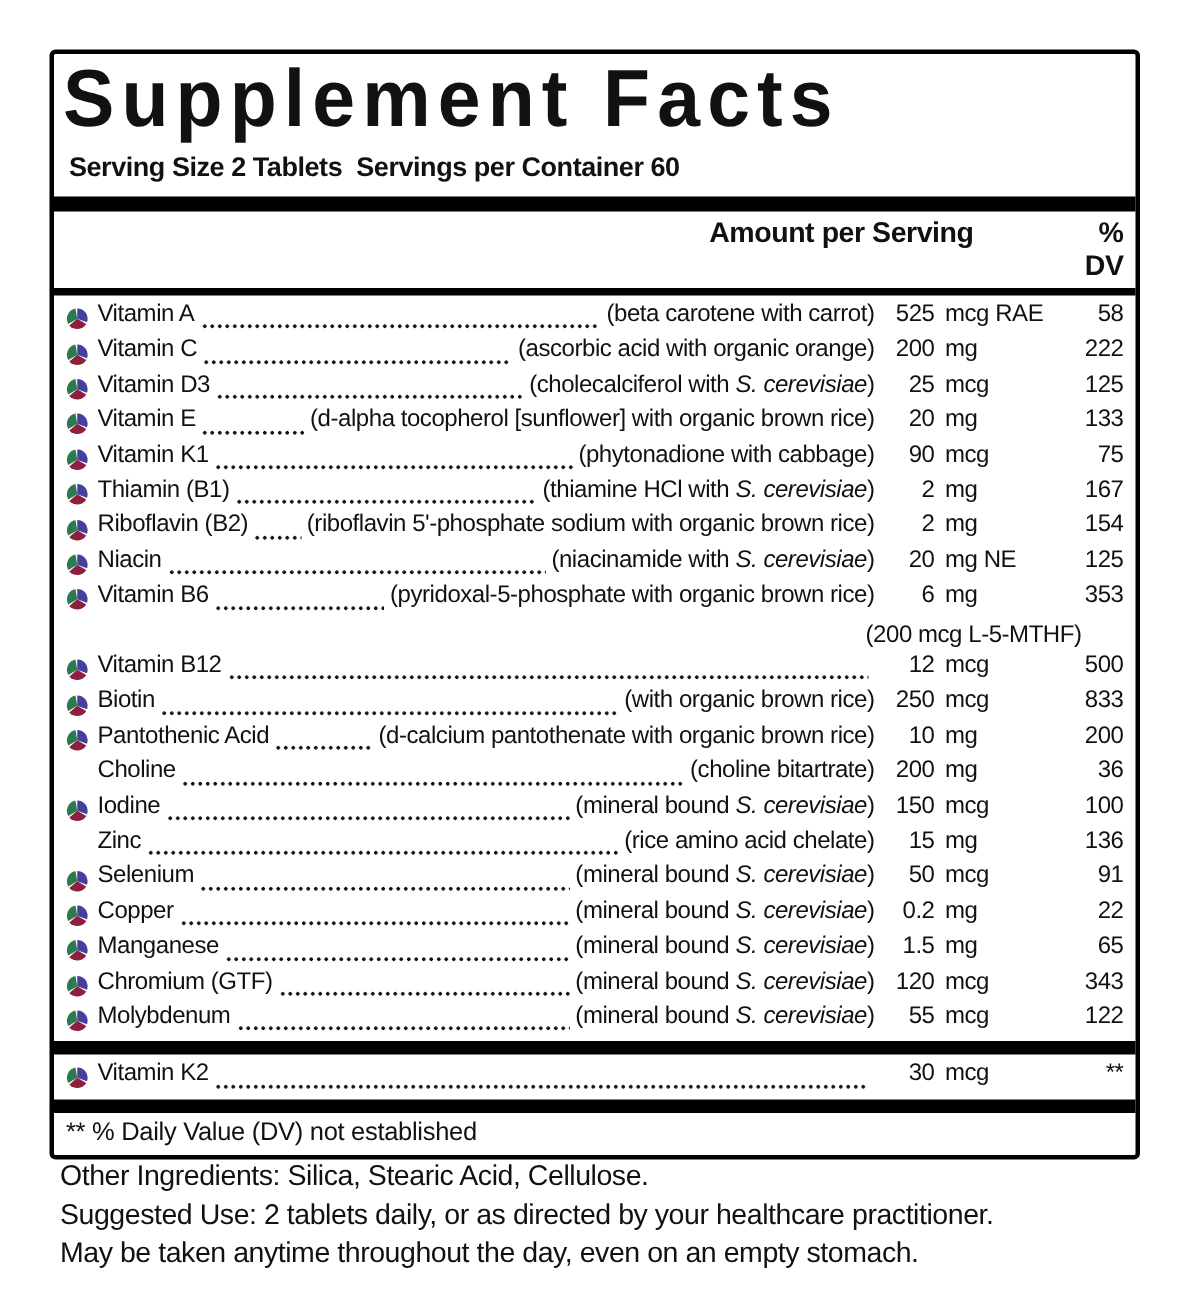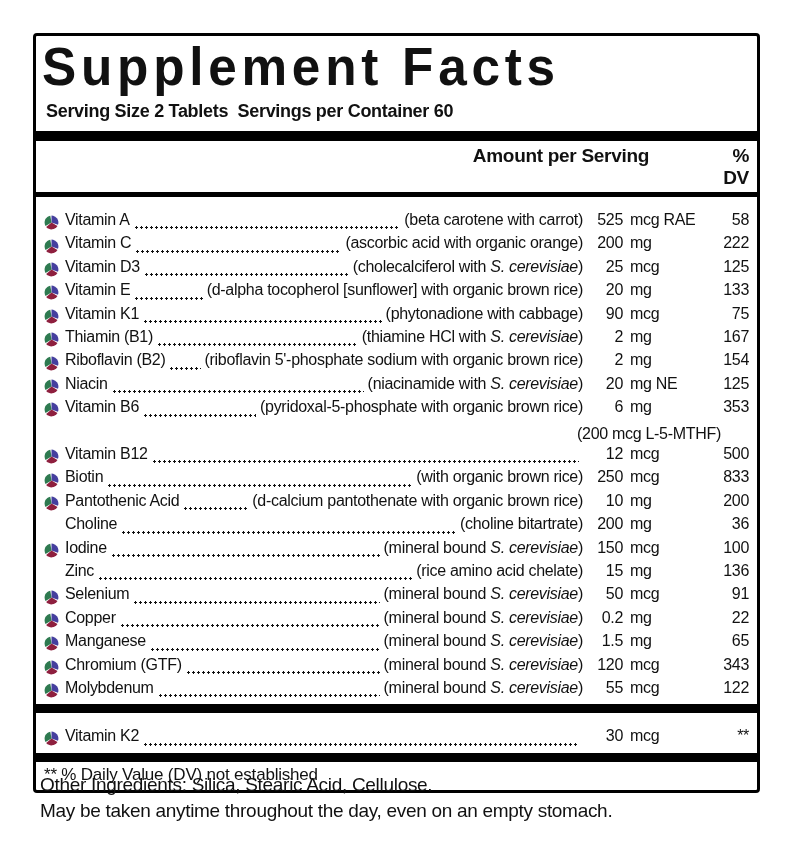--- a/index.html
+++ b/index.html
@@ -19,21 +19,21 @@
   .bar{background:#000;width:100%;}
   .bar-thick{height:10px;}
   .bar-med{height:5px;}
   .bar-k2{height:9px;}
   .col-header{
     display:flex;justify-content:flex-end;align-items:baseline;
     font-weight:bold;font-size:19px;letter-spacing:-0.3px;padding:4px 8px 3px;
   }
   .col-header .amount-hdr{margin-right:60px;}
   .col-header .dv-hdr{width:40px;text-align:right;}
-  .rows{padding:14px 8px 2px;}
+  .rows{padding:4px 8px 2px;}
   .row-block{}
   .row{
     display:flex;align-items:baseline;height:23.4px;
     font-size:16px;letter-spacing:-0.3px;white-space:nowrap;
   }
   .row-icon{width:15px;height:15px;flex:0 0 15px;margin-right:6px;align-self:center;}
   .row-icon svg{display:block;}
   .row-icon.no-icon{visibility:hidden;}
   .row-name{flex:0 0 auto;}
   .dots{
@@ -480,14 +480,15 @@
   </div>
 </div>
 
   <div class="bar bar-k2"></div>
 
   <div class="footnote">** % Daily Value (DV) not established</div>
 </div>
 
 <div class="footer">
   <div><span class="lead">Other Ingredients:</span><span> Silica, Stearic Acid, Cellulose.</span></div>
+  <div><span class="lead">Suggested Use:</span><span> 2 tablets daily, or as directed by your healthcare practitioner.</span></div>
   <div>May be taken anytime throughout the day, even on an empty stomach.</div>
 </div>
 
 </body></html>

